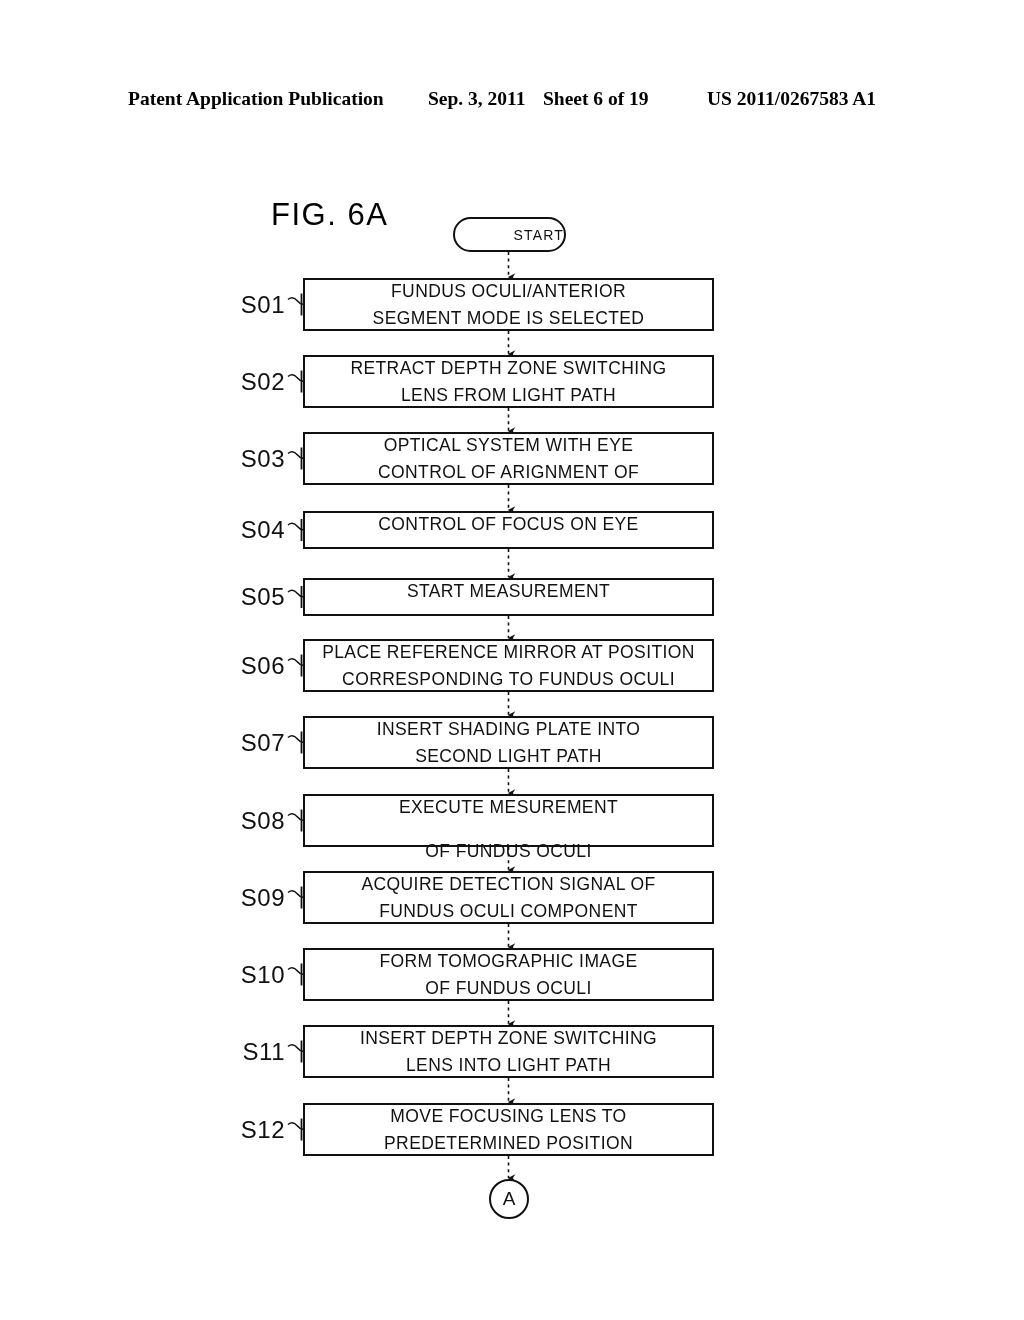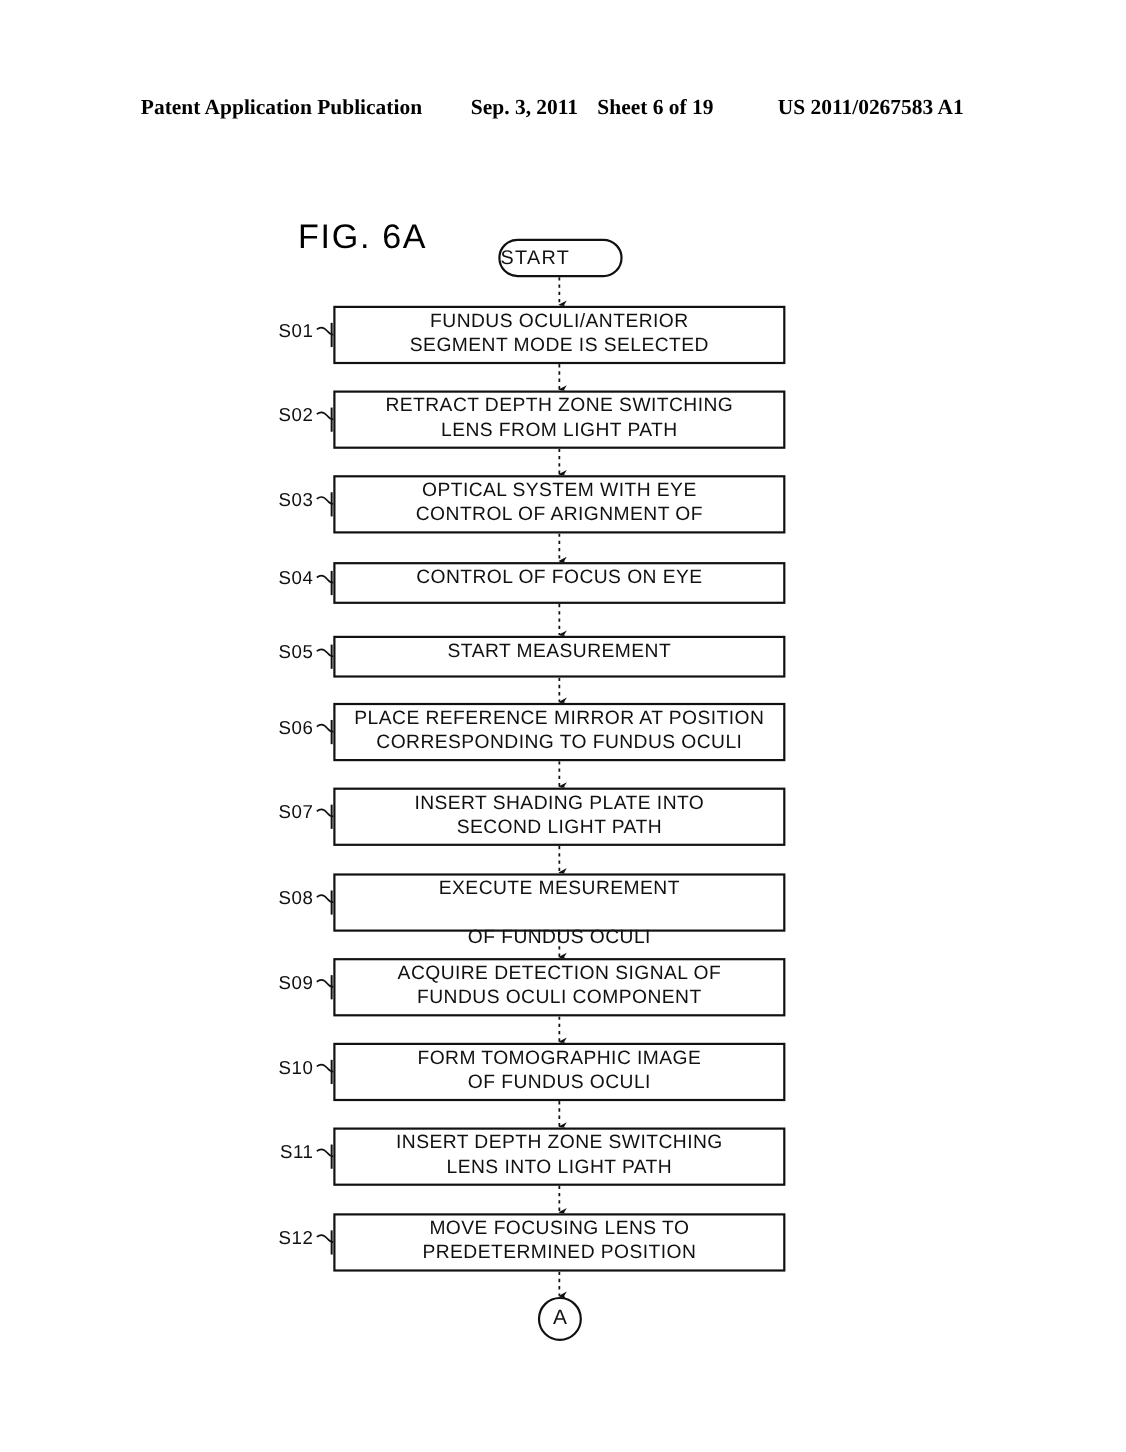--- a/index.html
+++ b/index.html
@@ -56,52 +56,52 @@
 
   
   .node-box {
     position: absolute;
     box-sizing: border-box;
     border: 2px solid #111111;
     background: #ffffff;
     display: flex;
     flex-direction: column;
     align-items: center;
-    justify-content: flex-start;
+    justify-content: space-between;
     text-align: center;
     font-family: "Liberation Sans", sans-serif;
     font-size: 17.5px;
     line-height: 22px;
     letter-spacing: 0.4px;
     color: #111111;
     white-space: nowrap;
   }
   .node-box .ln { display: block; }
 
   
   .start-node {
     position: absolute;
     box-sizing: border-box;
     border: 2.5px solid #111111;
     border-radius: 999px;
     background: #ffffff;
     display: flex;
     align-items: center;
-    justify-content: flex-start;
-    font-family: "Liberation Sans", sans-serif;
-    font-size: 18px;
+    justify-content: flex-end;
+    font-family: "Liberation Sans", sans-serif;
+    font-size: 14px;
     letter-spacing: 1.2px;
     color: #111111;
   }
 
   
   .step-label {
     position: absolute;
     font-family: "Liberation Sans", sans-serif;
-    font-size: 17px;
+    font-size: 24px;
     letter-spacing: 0.5px;
     color: #111111;
     white-space: nowrap;
     text-align: right;
   }
 
   
   .conn-circle {
     position: absolute;
     box-sizing: border-box;

